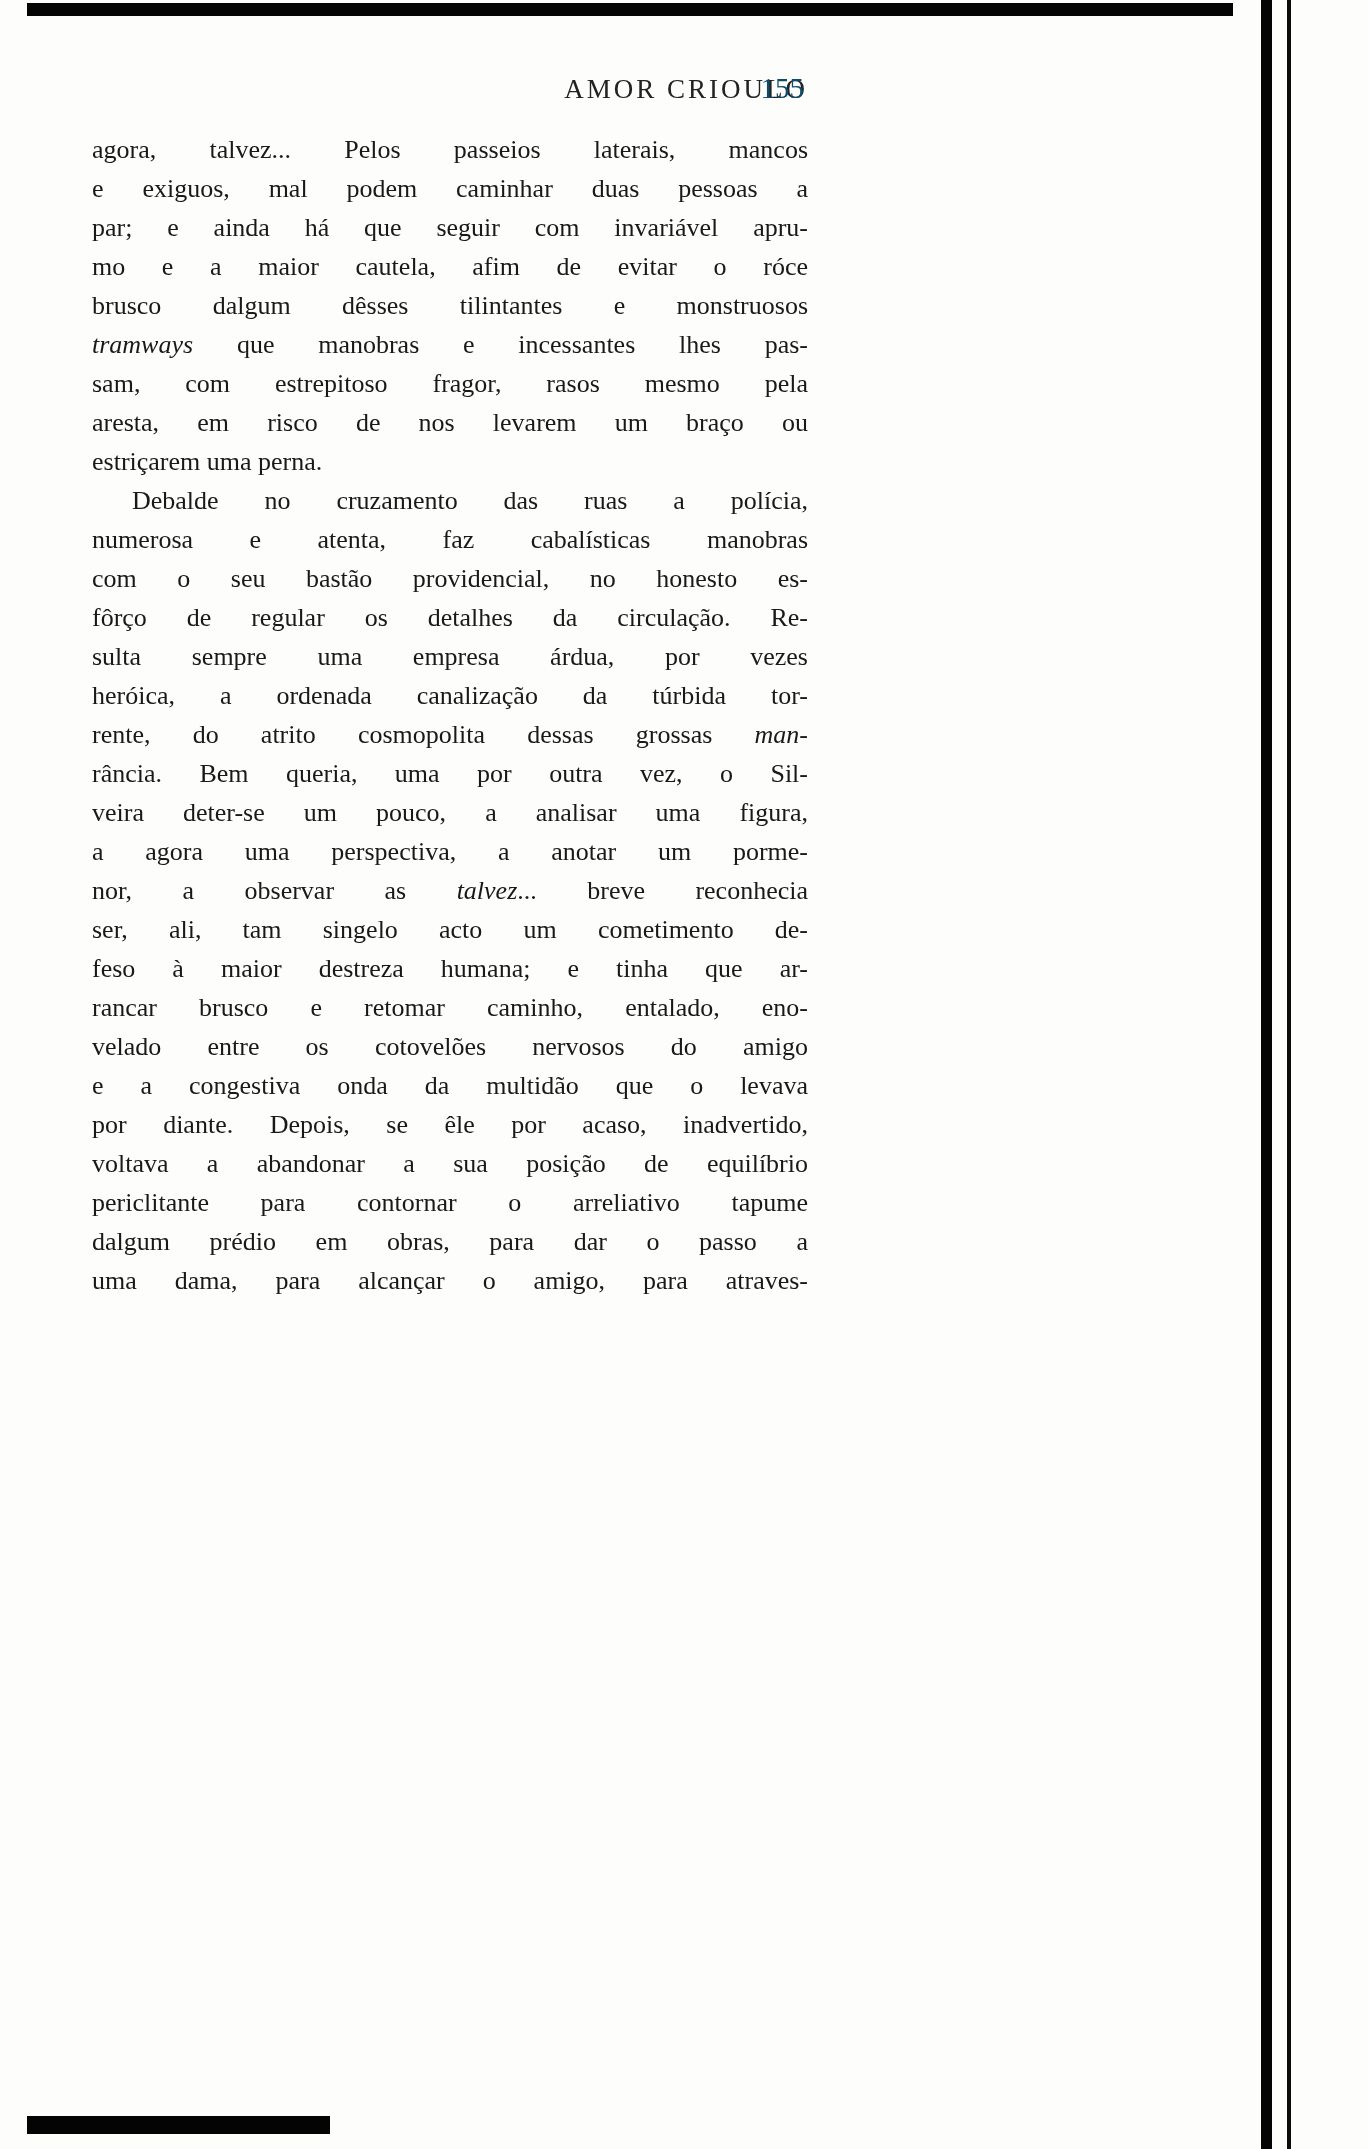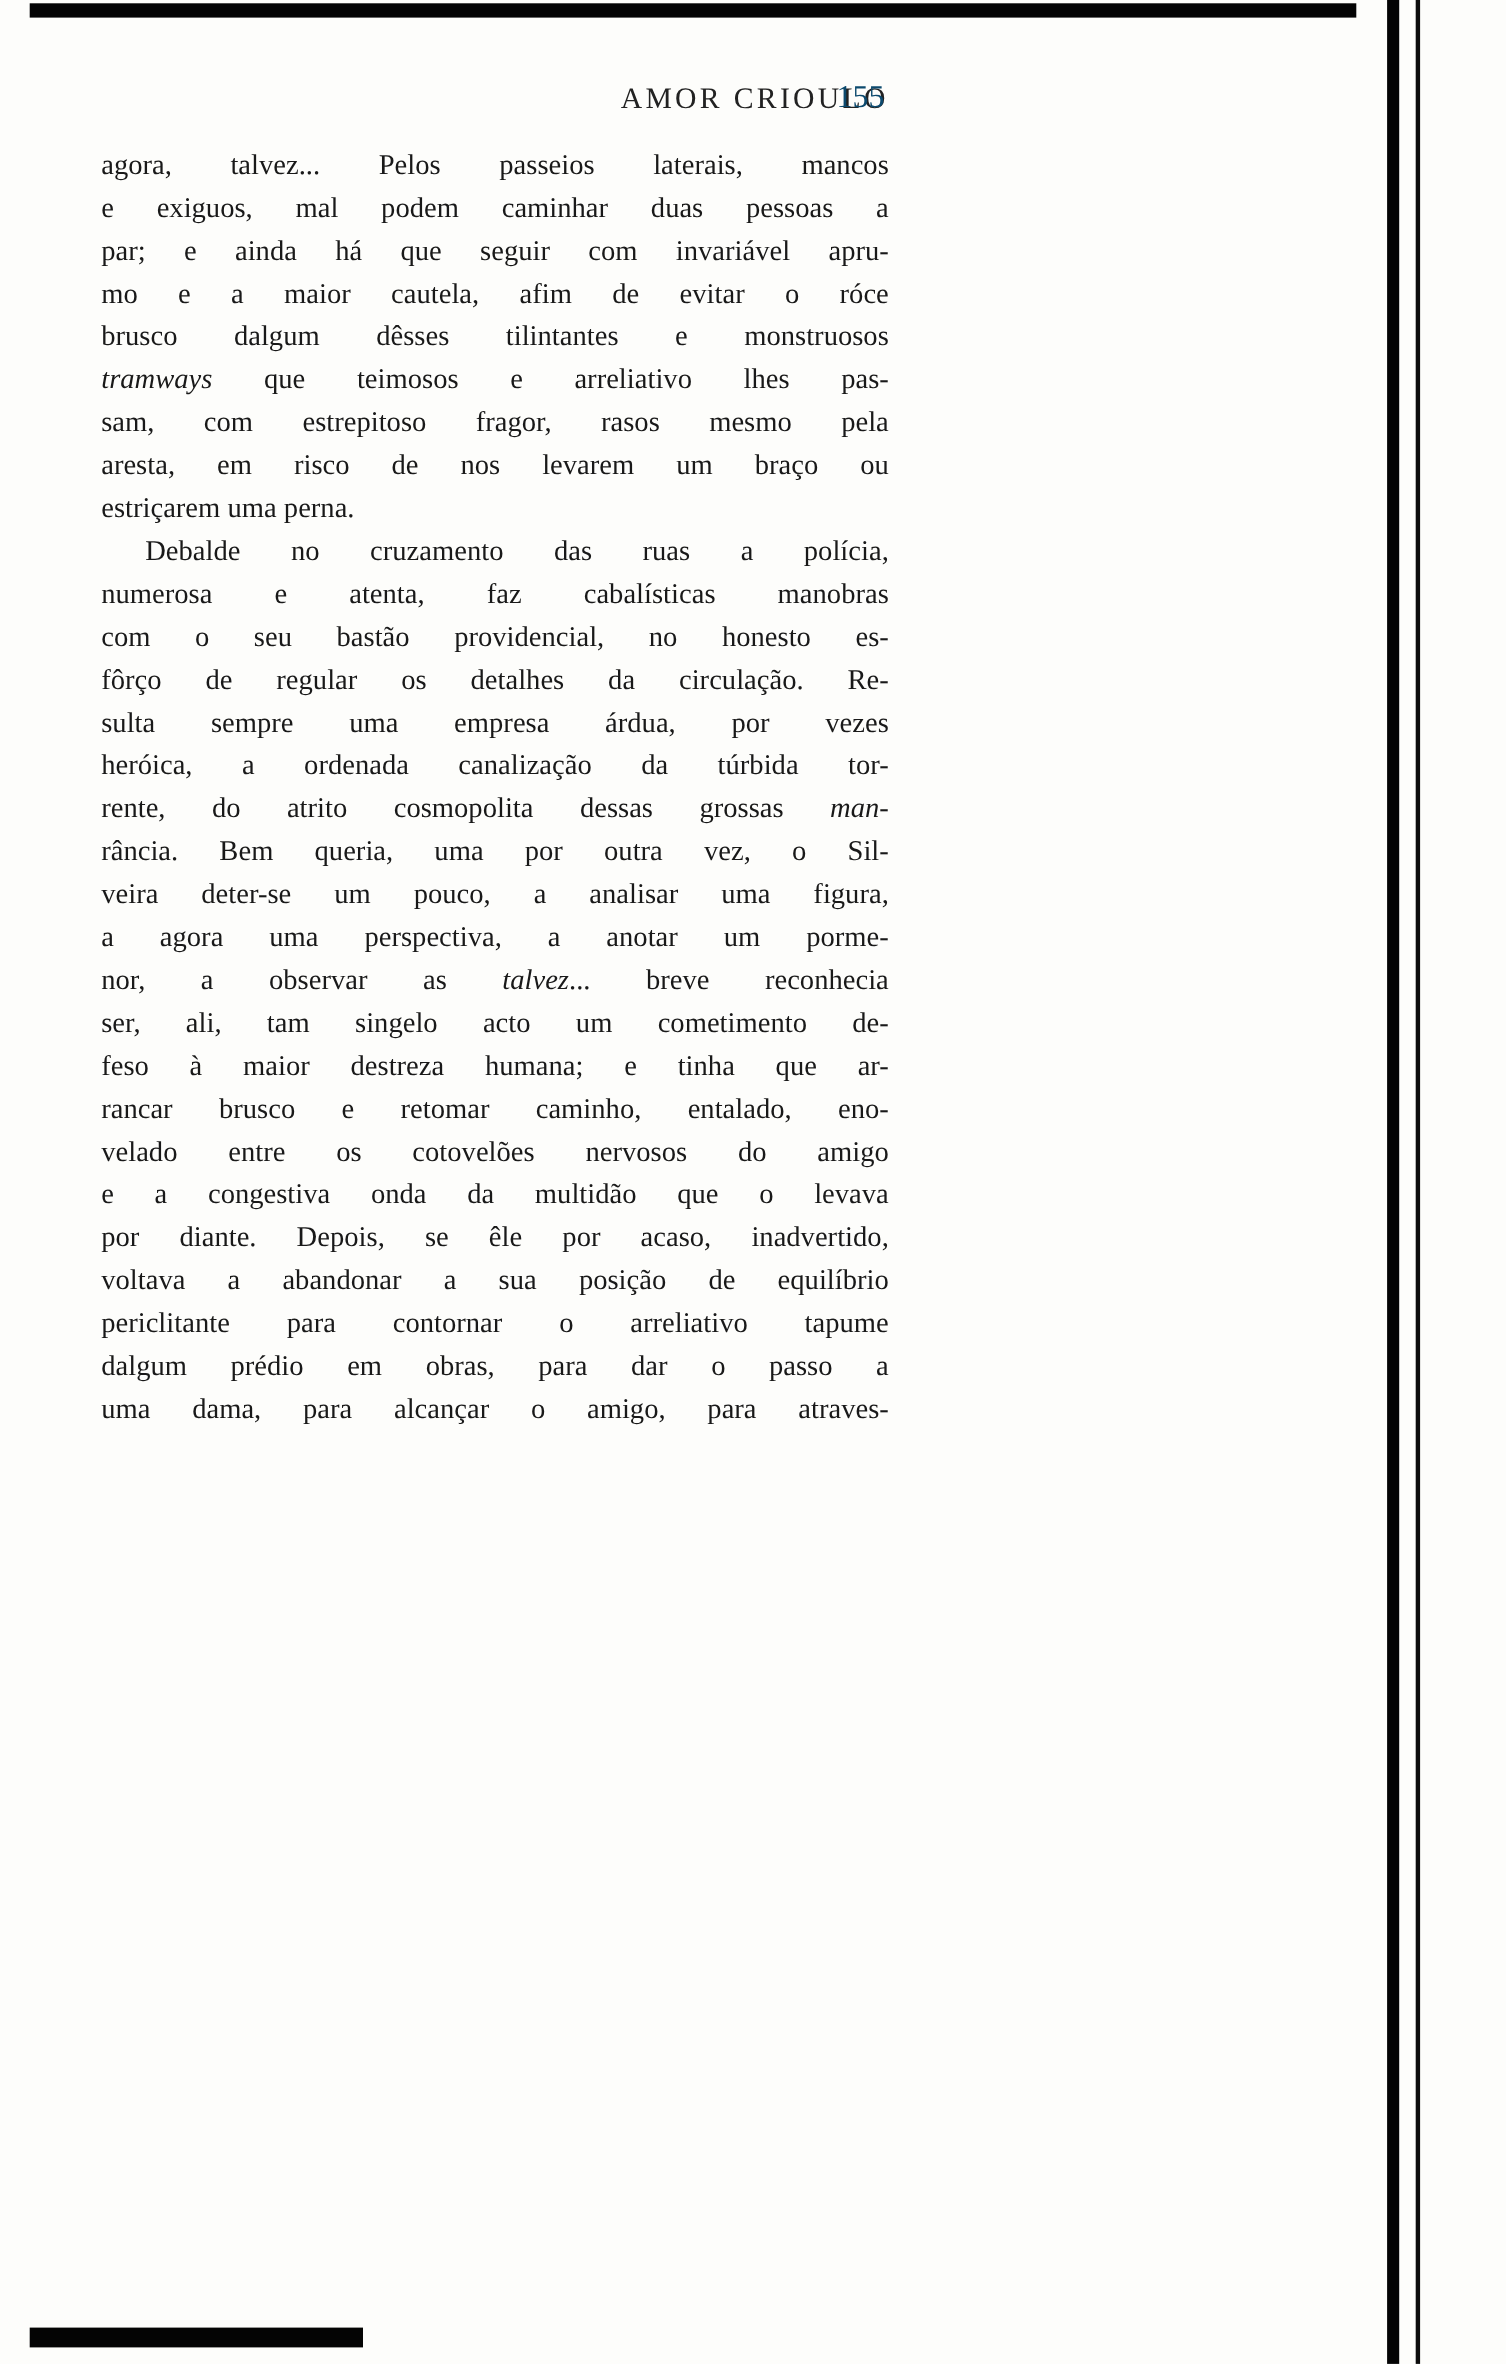--- a/index.html
+++ b/index.html
@@ -83,21 +83,21 @@
     <div class="running-title">AMOR CRIOULO</div>
     <div class="page-number">155</div>
   </div>
 
   <div class="body-text">
       <div class="line"><span>agora, talvez... Pelos passeios laterais, mancos</span></div>
       <div class="line"><span>e exiguos, mal podem caminhar duas pessoas a</span></div>
       <div class="line"><span>par; e ainda há que seguir com invariável apru-</span></div>
       <div class="line"><span>mo e a maior cautela, afim de evitar o róce</span></div>
       <div class="line"><span>brusco dalgum dêsses tilintantes e monstruosos</span></div>
-      <div class="line"><span class="italic">tramways</span><span> que teimosos e arreliativo lhes pas-</span></div>
+      <div class="line"><span class="italic">tramways</span><span> que manobras e incessantes lhes pas-</span></div>
       <div class="line"><span>sam, com estrepitoso fragor, rasos mesmo pela</span></div>
       <div class="line"><span>aresta, em risco de nos levarem um braço ou</span></div>
       <div class="line para-end"><span>estriçarem uma perna.</span></div>
       <div class="line indent"><span>Debalde no cruzamento das ruas a polícia,</span></div>
       <div class="line"><span>numerosa e atenta, faz cabalísticas manobras</span></div>
       <div class="line"><span>com o seu bastão providencial, no honesto es-</span></div>
       <div class="line"><span>fôrço de regular os detalhes da circulação. Re-</span></div>
       <div class="line"><span>sulta sempre uma empresa árdua, por vezes</span></div>
       <div class="line"><span>heróica, a ordenada canalização da túrbida tor-</span></div>
       <div class="line"><span>rente, do atrito cosmopolita dessas grossas </span><span class="italic">man-</span></div>

